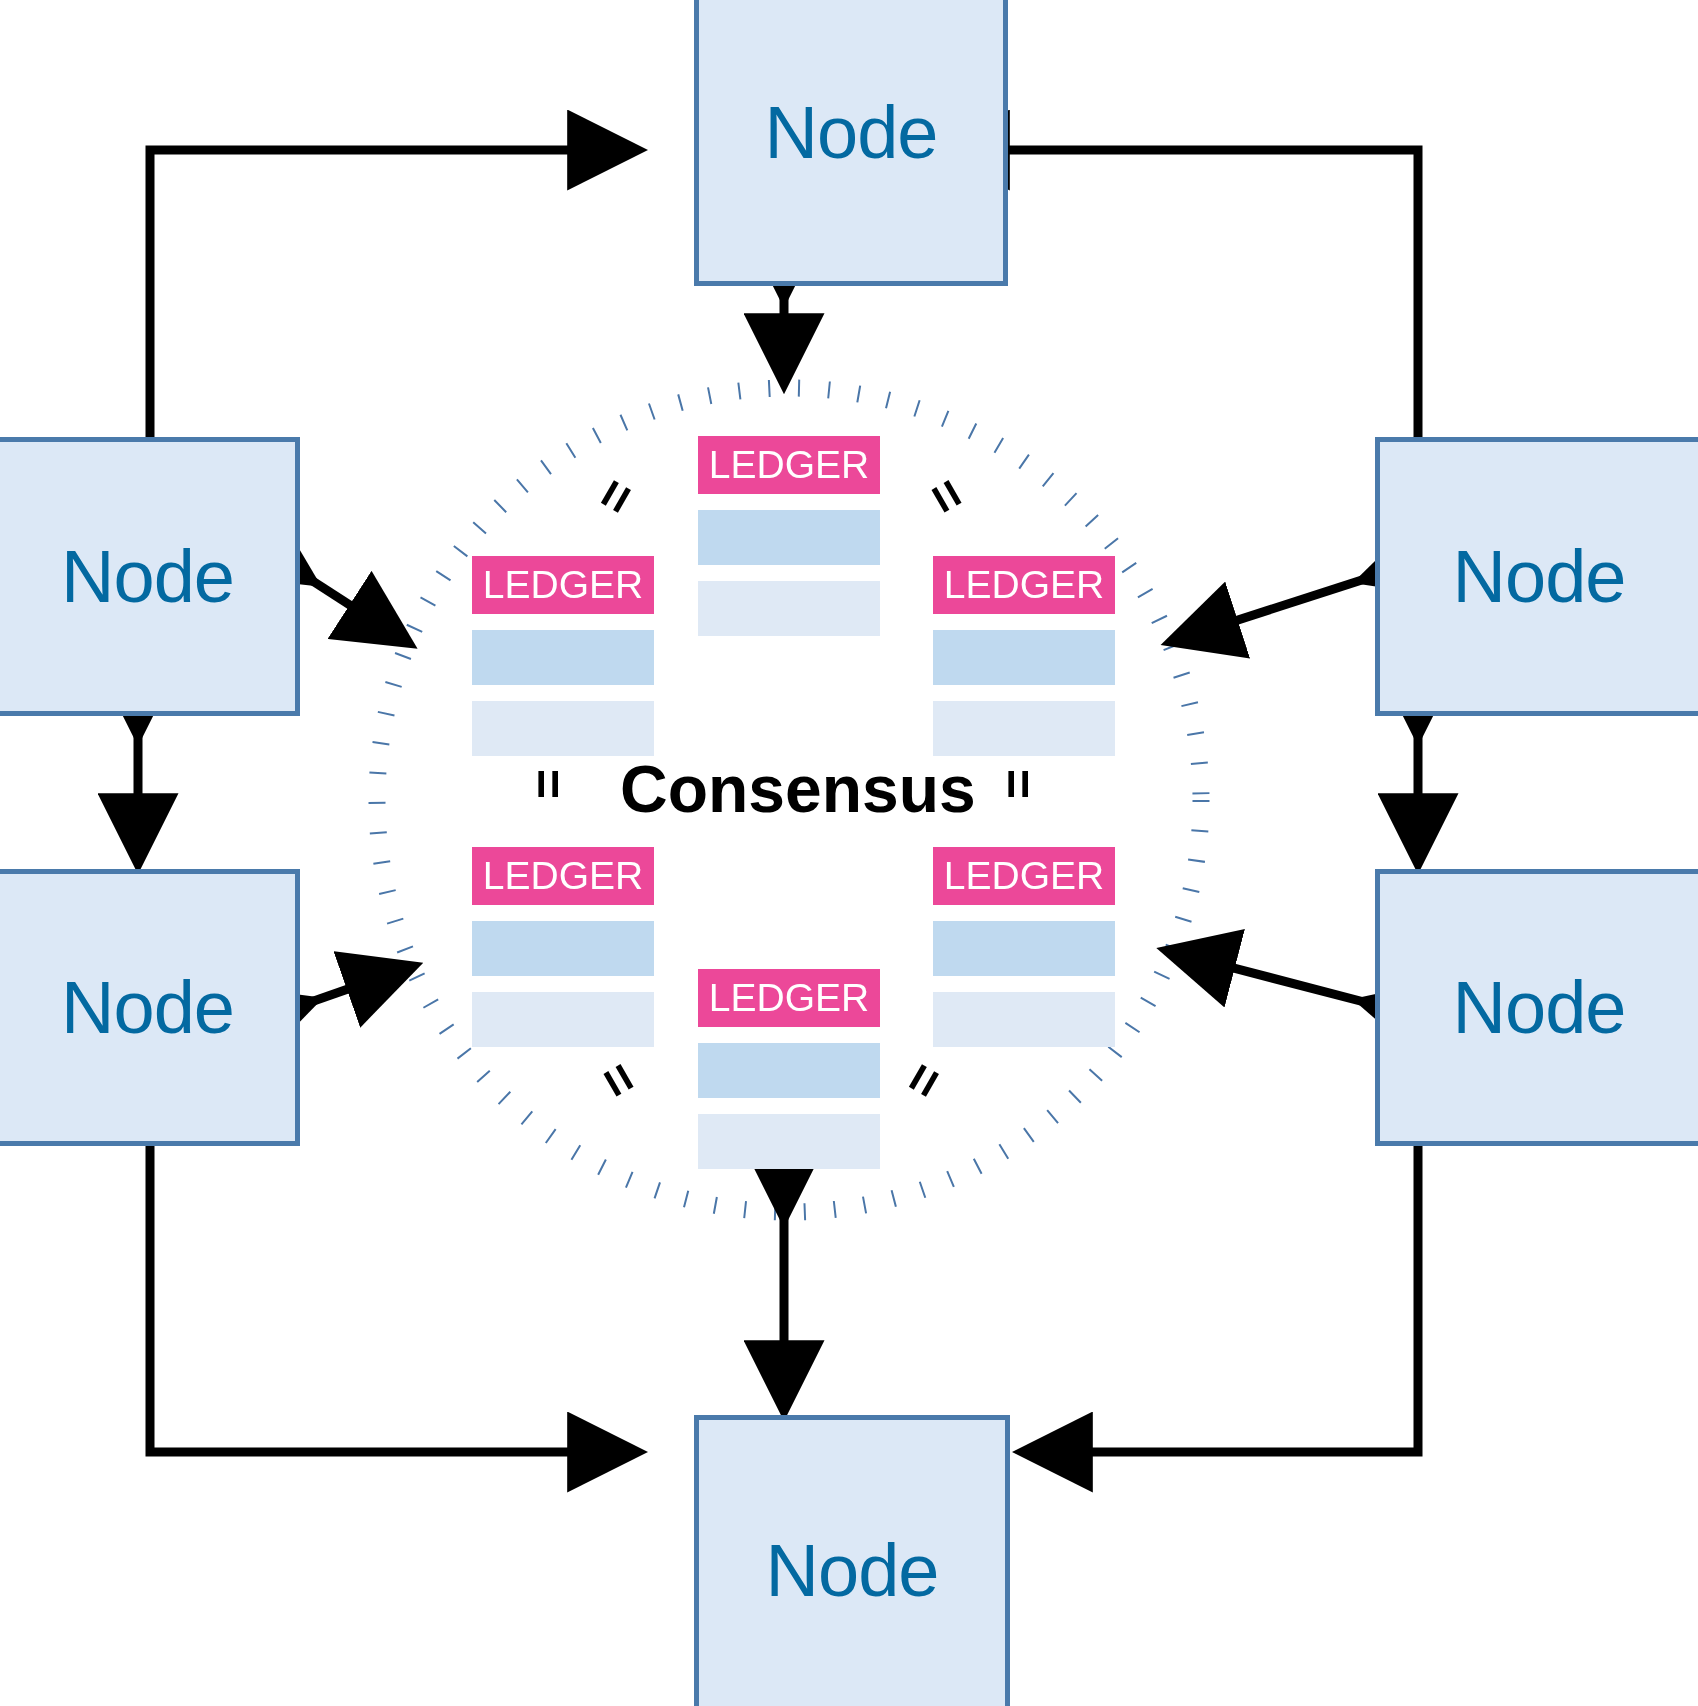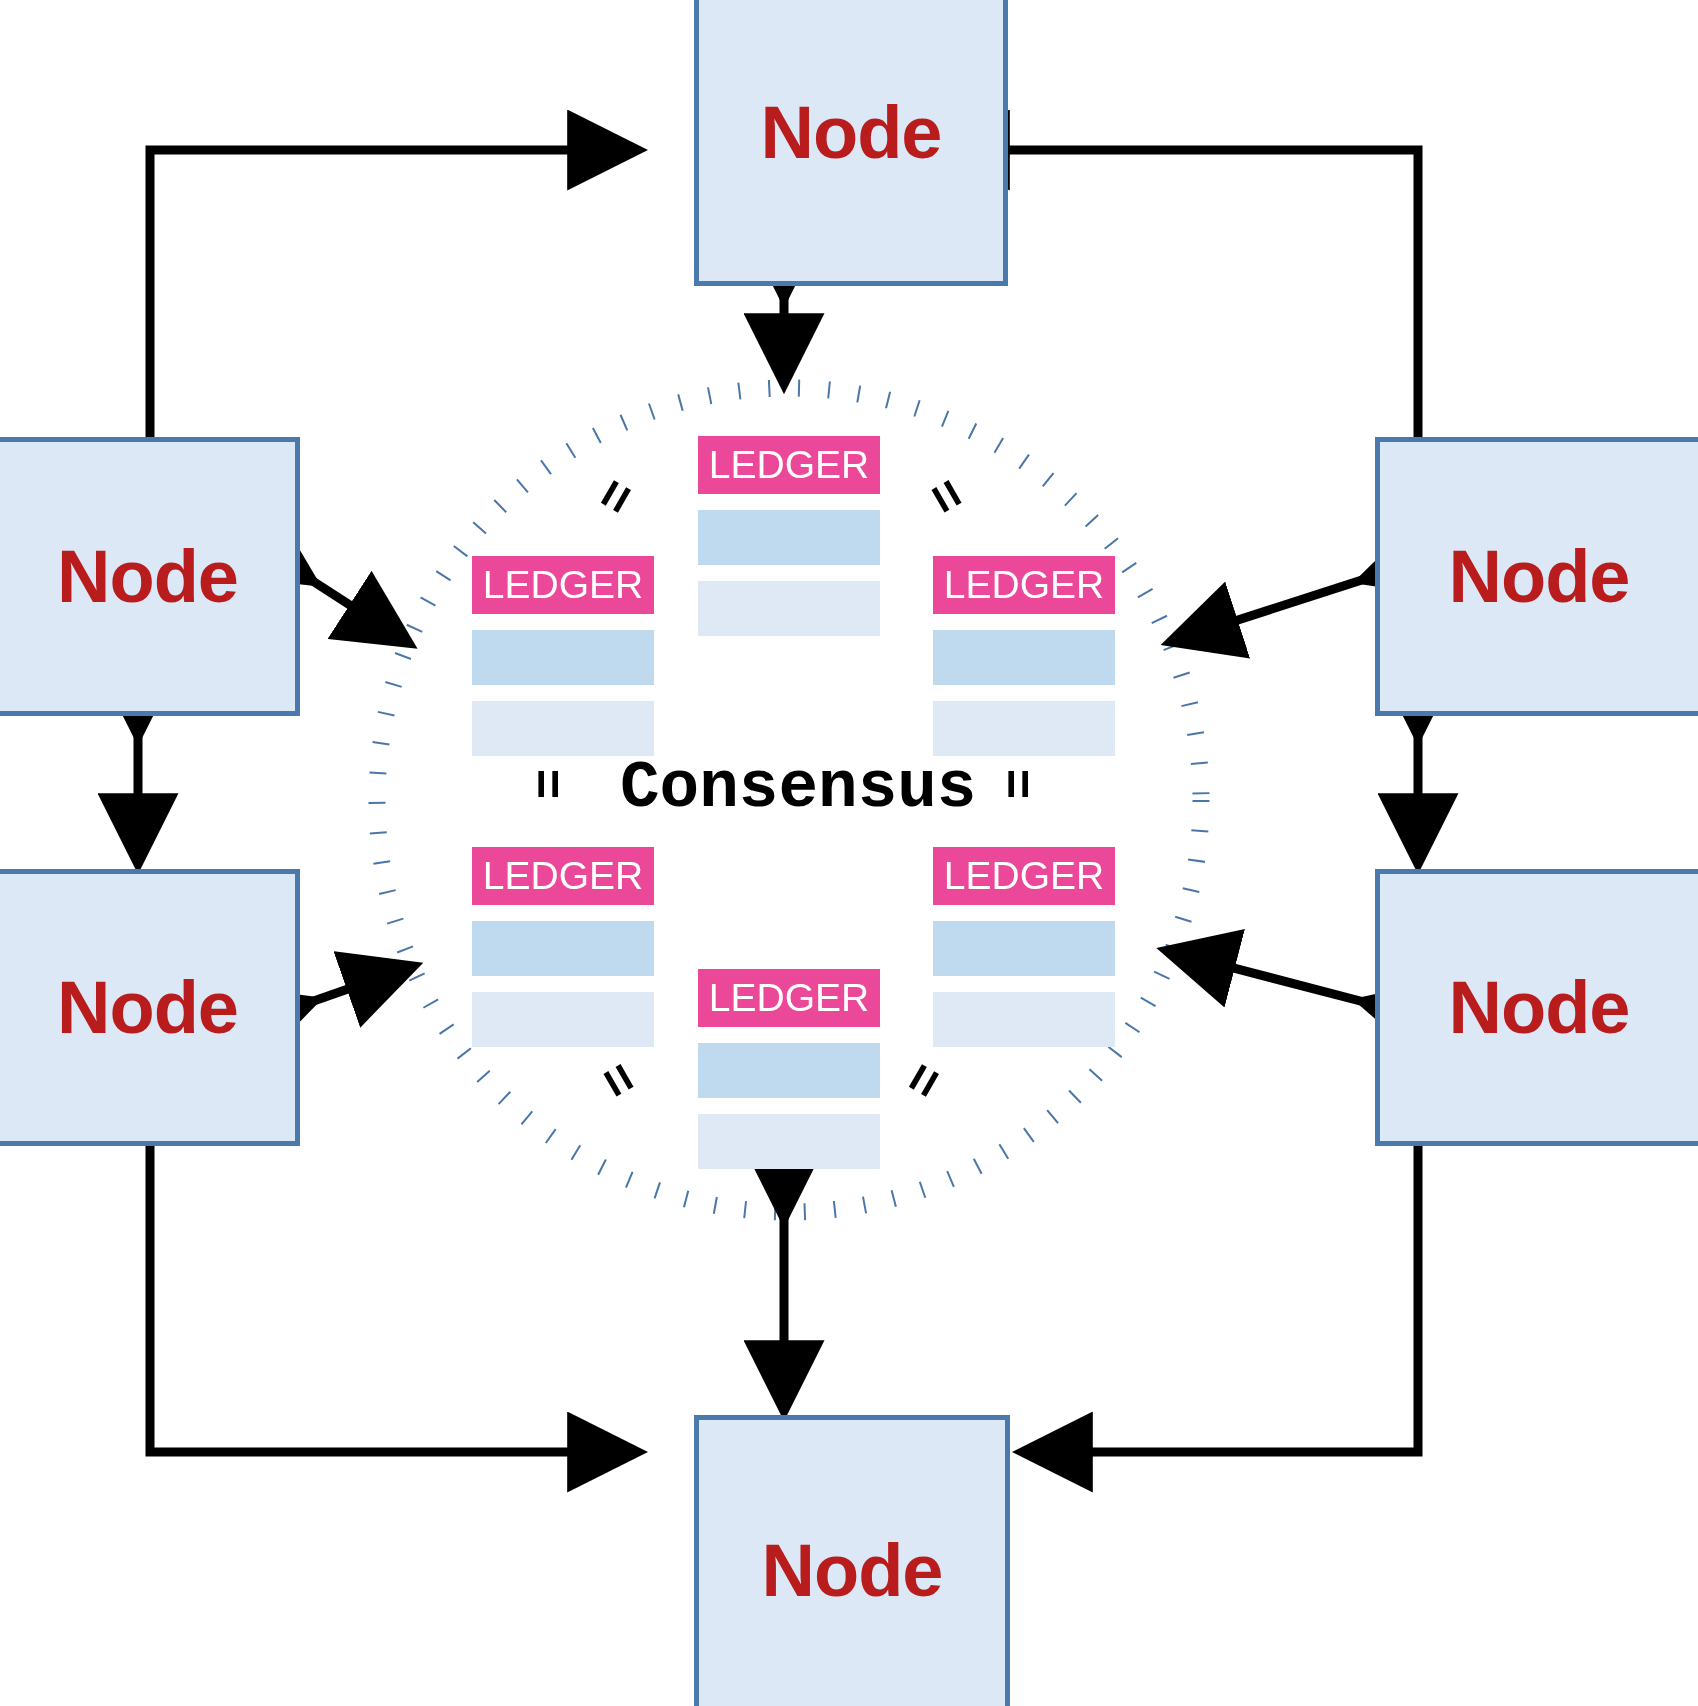--- a/index.html
+++ b/index.html
@@ -8,23 +8,23 @@
 
   .node{
     position:absolute;
     background:#dce8f6;
     border:5px solid #4a7aab;
     box-sizing:border-box;
     display:flex;align-items:center;justify-content:center;
   }
   .node .label{
     font-family:"Liberation Sans",sans-serif;
-    font-weight:bold;
+    font-weight:normal;
     font-size:74px;
-    color:#b91c1c;
+    color:#0369a1;
     letter-spacing:-1px;
     line-height:1;
   }
 
   .ledger{position:absolute;width:182px;}
   .ledger .hdr{
     height:58px;
     background:#ec4899;
     color:#ffffff;
     font-family:"Liberation Sans",sans-serif;
@@ -32,21 +32,21 @@
     line-height:58px;
     text-align:center;
     letter-spacing:0px;
     box-sizing:border-box;
   }
   .ledger .r1{height:55px;background:#bfd9ef;margin-top:16px;}
   .ledger .r2{height:55px;background:#dfe9f5;margin-top:16px;}
 
   .consensus{
     position:absolute;
-    font-family:Liberation Mono, monospace;
+    font-family:Liberation Sans, sans-serif;
     font-weight:bold;
     font-size:66px;
     color:#000;
     white-space:nowrap;
     line-height:1;
   }
   .eqmark{
     position:absolute;
     font-family:"Liberation Sans",sans-serif;
     font-weight:bold;

